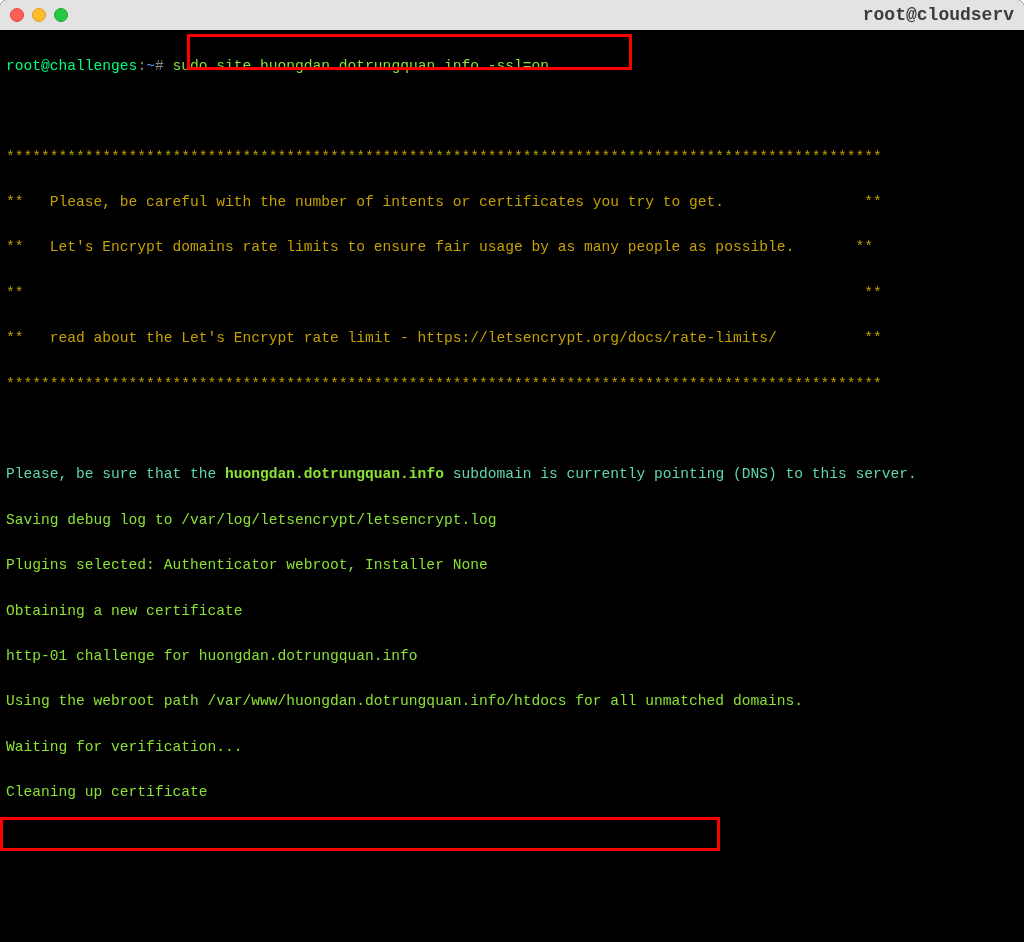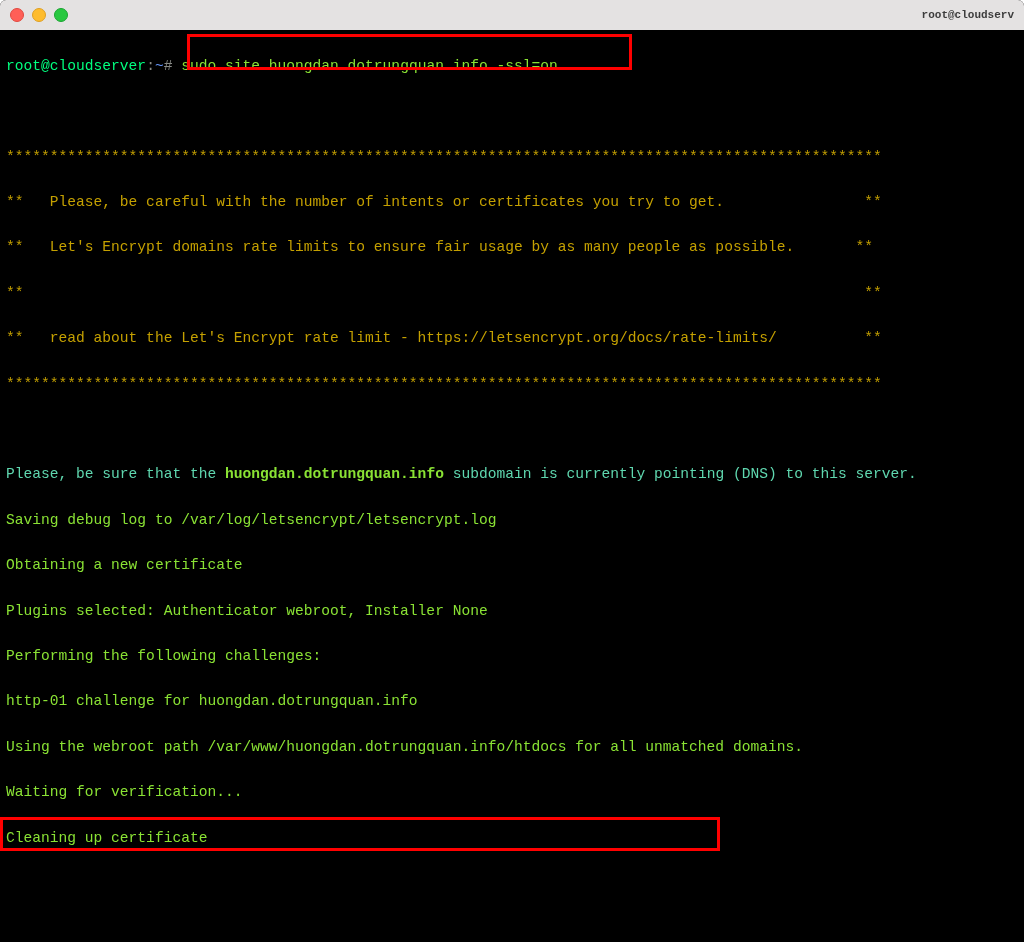--- a/index.html
+++ b/index.html
@@ -43,21 +43,21 @@
   .tl.red { background: #ff5f57; border: 0.5px solid #e1493f; }
   .tl.yellow { background: #febc2e; border: 0.5px solid #dfa023; }
   .tl.green { background: #28c840; border: 0.5px solid #1ba532; }
   .title-text {
     position: absolute;
     right: 10px;
     top: 0;
     line-height: 30px;
     color: #3c3c3c;
     font-weight: 600;
-    font-size: 11px;
+    font-size: 18px;
   }
   .terminal-body {
     padding: 2px 6px;
     box-sizing: border-box;
     color: #cccccc;
     font-size: 14.6px;
     line-height: 22.7px;
     white-space: pre;
   }
   .line { display: block; }
@@ -90,34 +90,33 @@
   <div class="titlebar">
     <div class="traffic-lights">
       <span class="tl red"></span>
       <span class="tl yellow"></span>
       <span class="tl green"></span>
     </div>
     <div class="title-text">root@cloudserv</div>
   </div>
 
   <div class="terminal-body">
-<span class="line"><span class="prompt-user">root@cloudserver</span><span class="dim">:</span><span class="prompt-path">~</span><span class="dim">#</span> <span class="cmd">sudo site huongdan.dotrungquan.info -ssl=on</span></span>
+<span class="line"><span class="prompt-user">root@challenges</span><span class="dim">:</span><span class="prompt-path">~</span><span class="dim">#</span> <span class="cmd">sudo site huongdan.dotrungquan.info -ssl=on</span></span>
 <span class="line"> </span>
 <span class="line warn-box">****************************************************************************************************</span>
 <span class="line warn-box">**   Please, be careful with the number of intents or certificates you try to get.                **</span>
 <span class="line warn-box">**   Let's Encrypt domains rate limits to ensure fair usage by as many people as possible.       **</span>
 <span class="line warn-box">**                                                                                                **</span>
 <span class="line warn-box">**   read about the Let's Encrypt rate limit - https://letsencrypt.org/docs/rate-limits/          **</span>
 <span class="line warn-box">****************************************************************************************************</span>
 <span class="line"> </span>
 <span class="line"><span class="cyan-info">Please, be sure that the </span><span class="green-bold">huongdan.dotrungquan.info</span><span class="cyan-info"> subdomain is currently pointing (DNS) to this server.</span></span>
 <span class="line bright-green">Saving debug log to /var/log/letsencrypt/letsencrypt.log</span>
+<span class="line bright-green">Plugins selected: Authenticator webroot, Installer None</span>
 <span class="line bright-green">Obtaining a new certificate</span>
-<span class="line bright-green">Plugins selected: Authenticator webroot, Installer None</span>
-<span class="line bright-green">Performing the following challenges:</span>
 <span class="line bright-green">http-01 challenge for huongdan.dotrungquan.info</span>
 <span class="line bright-green">Using the webroot path /var/www/huongdan.dotrungquan.info/htdocs for all unmatched domains.</span>
 <span class="line bright-green">Waiting for verification...</span>
 <span class="line bright-green">Cleaning up certificate</span>
 <span class="line"> </span>
 
 
 
 
 

